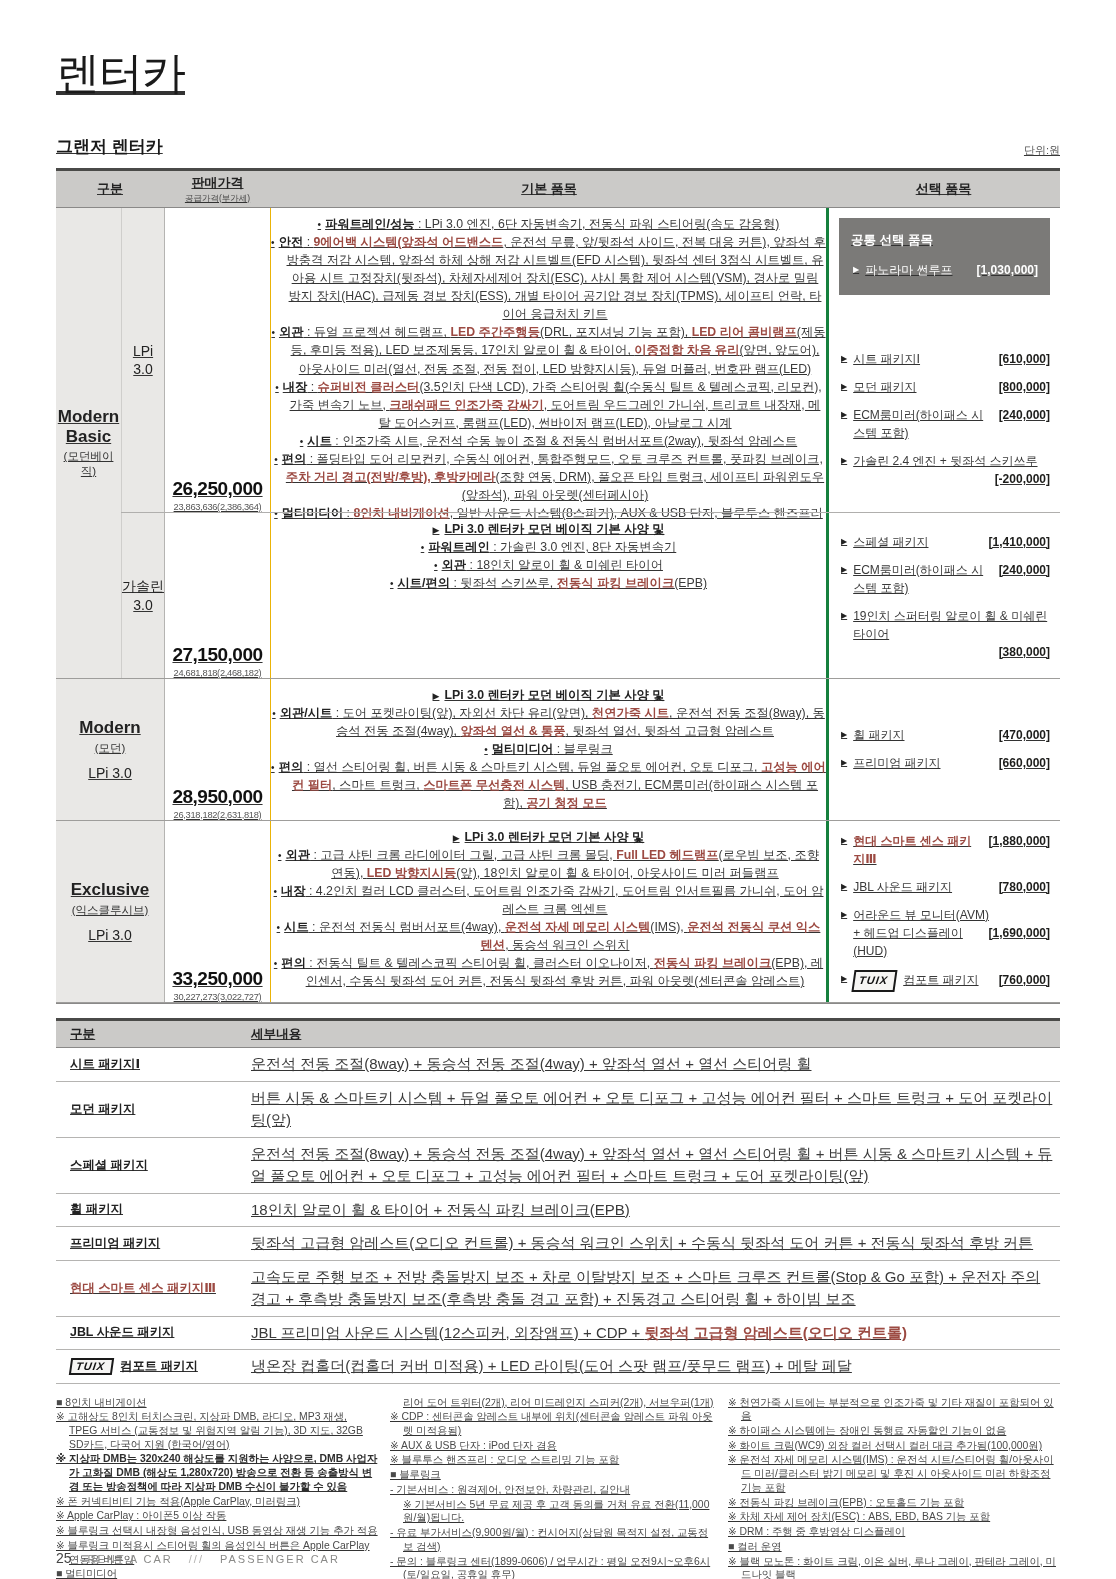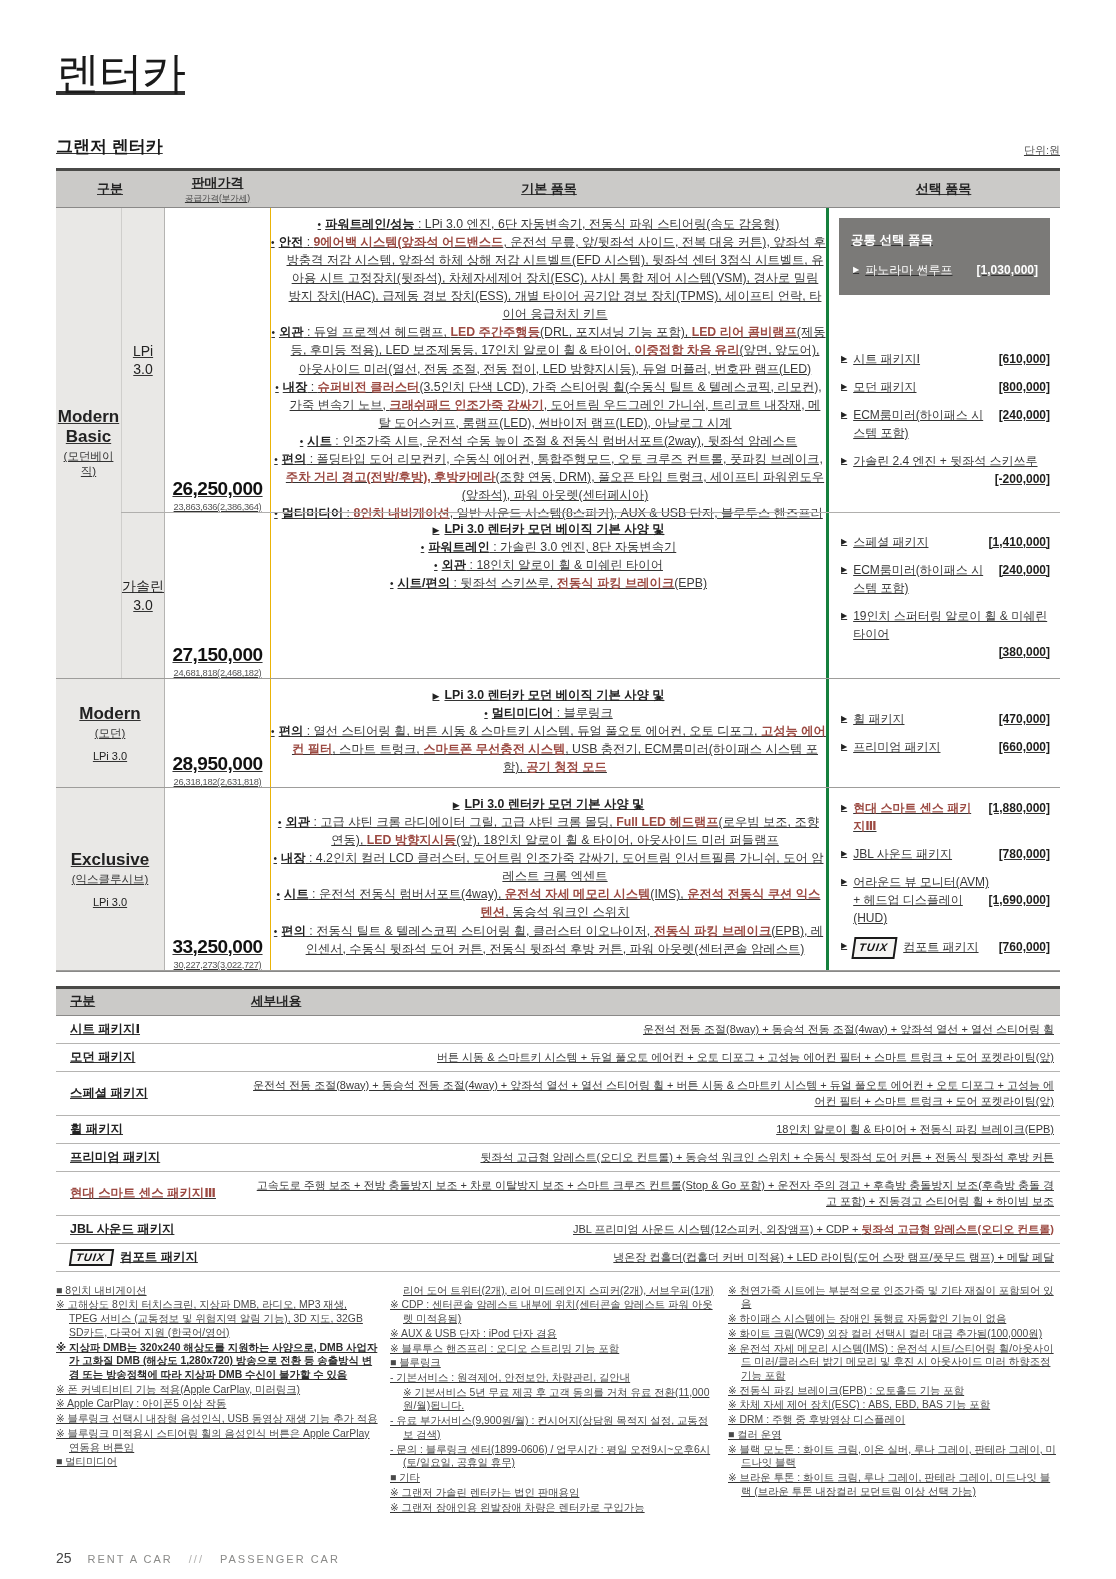--- a/index.html
+++ b/index.html
@@ -18,21 +18,21 @@
   .mh-price .sub{font-size:8.5px;font-weight:normal;color:#444;margin-top:1px;}
   .g-row{display:flex;border-bottom:1px solid #9e9d9b;}
   .g-row:nth-child(1) .subrow:nth-child(1){min-height:304px;}
   .g-row:nth-child(1) .subrow:nth-child(2){min-height:76px;}
   .g-row:nth-child(2){min-height:108px;}
   .g-row:nth-child(3){min-height:150px;}
   .trim-cell{width:65px;background:#e9e8e6;display:flex;flex-direction:column;justify-content:center;align-items:center;text-align:center;box-sizing:border-box;}
   .trim-cell.wide{width:108px;}
   .trim-en{font-size:17px;font-weight:bold;color:#222;line-height:1.15;}
   .trim-ko{font-size:11.5px;color:#333;margin-top:3px;}
-  .trim-eng{font-size:11px;color:#222;margin-top:9px;}
+  .trim-eng{font-size:14px;color:#222;margin-top:9px;}
   .g-right{flex:1;display:flex;flex-direction:column;}
   .subrow{display:flex;flex:1;}
   .subrow-sep{border-top:1px solid #b0afad;}
   .engine-cell{width:43px;background:#e9e8e6;border-left:1px solid #cfcecc;display:flex;flex-direction:column;justify-content:center;align-items:center;font-size:14px;color:#222;line-height:1.3;box-sizing:border-box;}
   .price-cell{width:106px;border-left:1px solid #b5b4b2;display:flex;flex-direction:column;justify-content:flex-end;align-items:center;text-align:center;box-sizing:border-box;}
   .price-main{font-size:19px;font-weight:bold;color:#111;letter-spacing:-0.5px;}
   .price-sub{font-size:9.3px;color:#555;margin-top:2px;letter-spacing:-0.3px;}
   .basic-cell{width:556px;border-left:1px solid #eab308;padding:7px 0;box-sizing:border-box;font-size:12.3px;line-height:1.47;color:#3a3a3a;text-align:center;}
   .f-line{padding-left:13px;text-indent:-13px;}
   .f-marker{margin-right:4px;font-size:10px;color:#222;}
@@ -52,21 +52,21 @@
   .common-box .opt{color:#fff;margin:0;}
   .common-box .opt-m,.common-box .opt-price{color:#fff;}
   
   .ptable{margin-top:14px;border-top:3px solid #4a4a48;}
   .p-head{display:flex;background:#cbcac8;border-bottom:1px solid #8a8988;height:26px;align-items:center;font-weight:bold;font-size:12.6px;color:#222;}
   .p-head .h-name{width:195px;padding-left:14px;box-sizing:border-box;}
   .p-head .h-desc{flex:1;}
   .p-row{display:flex;border-bottom:1px solid #b5b4b2;align-items:center;}
   .p-name{width:195px;padding:5px 8px 5px 14px;font-weight:bold;font-size:12.4px;color:#222;box-sizing:border-box;flex:none;}
   .p-name.red{color:#9c4a42;}
-  .p-desc{flex:1;padding:5px 6px 5px 0;font-size:11px;color:#3a3a3a;line-height:1.5;text-align:right;}
+  .p-desc{flex:1;padding:5px 6px 5px 0;font-size:15px;color:#3a3a3a;line-height:1.5;}
   .tuix{display:inline-block;font-style:italic;font-weight:bold;font-size:11px;color:#111;border:2px solid #1a1a1a;padding:0 6px 1px 4px;transform:skewX(-8deg);letter-spacing:1px;margin-right:7px;background:#f6f5f3;}
   
   .fnotes{display:flex;gap:12px;margin-top:12px;}
   .fn-col{font-size:10.4px;line-height:1.32;color:#4a4a4a;}
   .fn-col.c1{width:322px;}.fn-col.c2{width:326px;}.fn-col.c3{flex:1;}
   .fn-line{padding-left:13px;text-indent:-13px;margin-bottom:1px;}
   .fn-line.b{font-weight:bold;color:#2e2e2e;}
   .fn-line.ind{text-indent:0;}
   
   .footer{position:absolute;left:56px;bottom:20px;display:flex;align-items:baseline;gap:16px;font-size:11px;color:#8a8a88;letter-spacing:2px;}
@@ -225,20 +225,21 @@
             <div class="trim-eng">LPi 3.0</div>
           </div>
           <div class="g-right">
             <div class="subrow">
               <div class="price-cell">
                 <div class="price-main">28,950,000</div>
                 <div class="price-sub">26,318,182(2,631,818)</div>
               </div>
               <div class="basic-cell">
                 <div class="f-line f-head"><span class="f-marker">▶</span><span class="seg-b">LPi 3.0 렌터카 모던 베이직 기본 사양 및</span></div>
+                <div class="f-line"><span class="f-marker">•</span><span class="seg-b">외관/시트</span><span> : 도어 포켓라이팅(앞), 자외선 차단 유리(앞면), </span><span class="seg-h">천연가죽 시트</span><span>, 운전석 전동 조절(8way), 동승석 전동 조절(4way), </span><span class="seg-h">앞좌석 열선 &amp; 통풍</span><span>, 뒷좌석 열선, 뒷좌석 고급형 암레스트</span></div>
                 <div class="f-line"><span class="f-marker">•</span><span class="seg-b">멀티미디어</span><span> : 블루링크</span></div>
                 <div class="f-line"><span class="f-marker">•</span><span class="seg-b">편의</span><span> : 열선 스티어링 휠, 버튼 시동 &amp; 스마트키 시스템, 듀얼 풀오토 에어컨, 오토 디포그, </span><span class="seg-h">고성능 에어컨 필터</span><span>, 스마트 트렁크, </span><span class="seg-h">스마트폰 무선충전 시스템</span><span>, USB 충전기, ECM룸미러(하이패스 시스템 포함), </span><span class="seg-h">공기 청정 모드</span></div>
               </div>
               <div class="opt-cell">
                 <div class="opt">
                   <span class="opt-m">▶</span>
                   <div class="opt-b">
                     <div class="opt-row">
                       <span class="opt-label"><span>휠 패키지</span></span>
                       <span class="opt-price">[470,000]</span>

